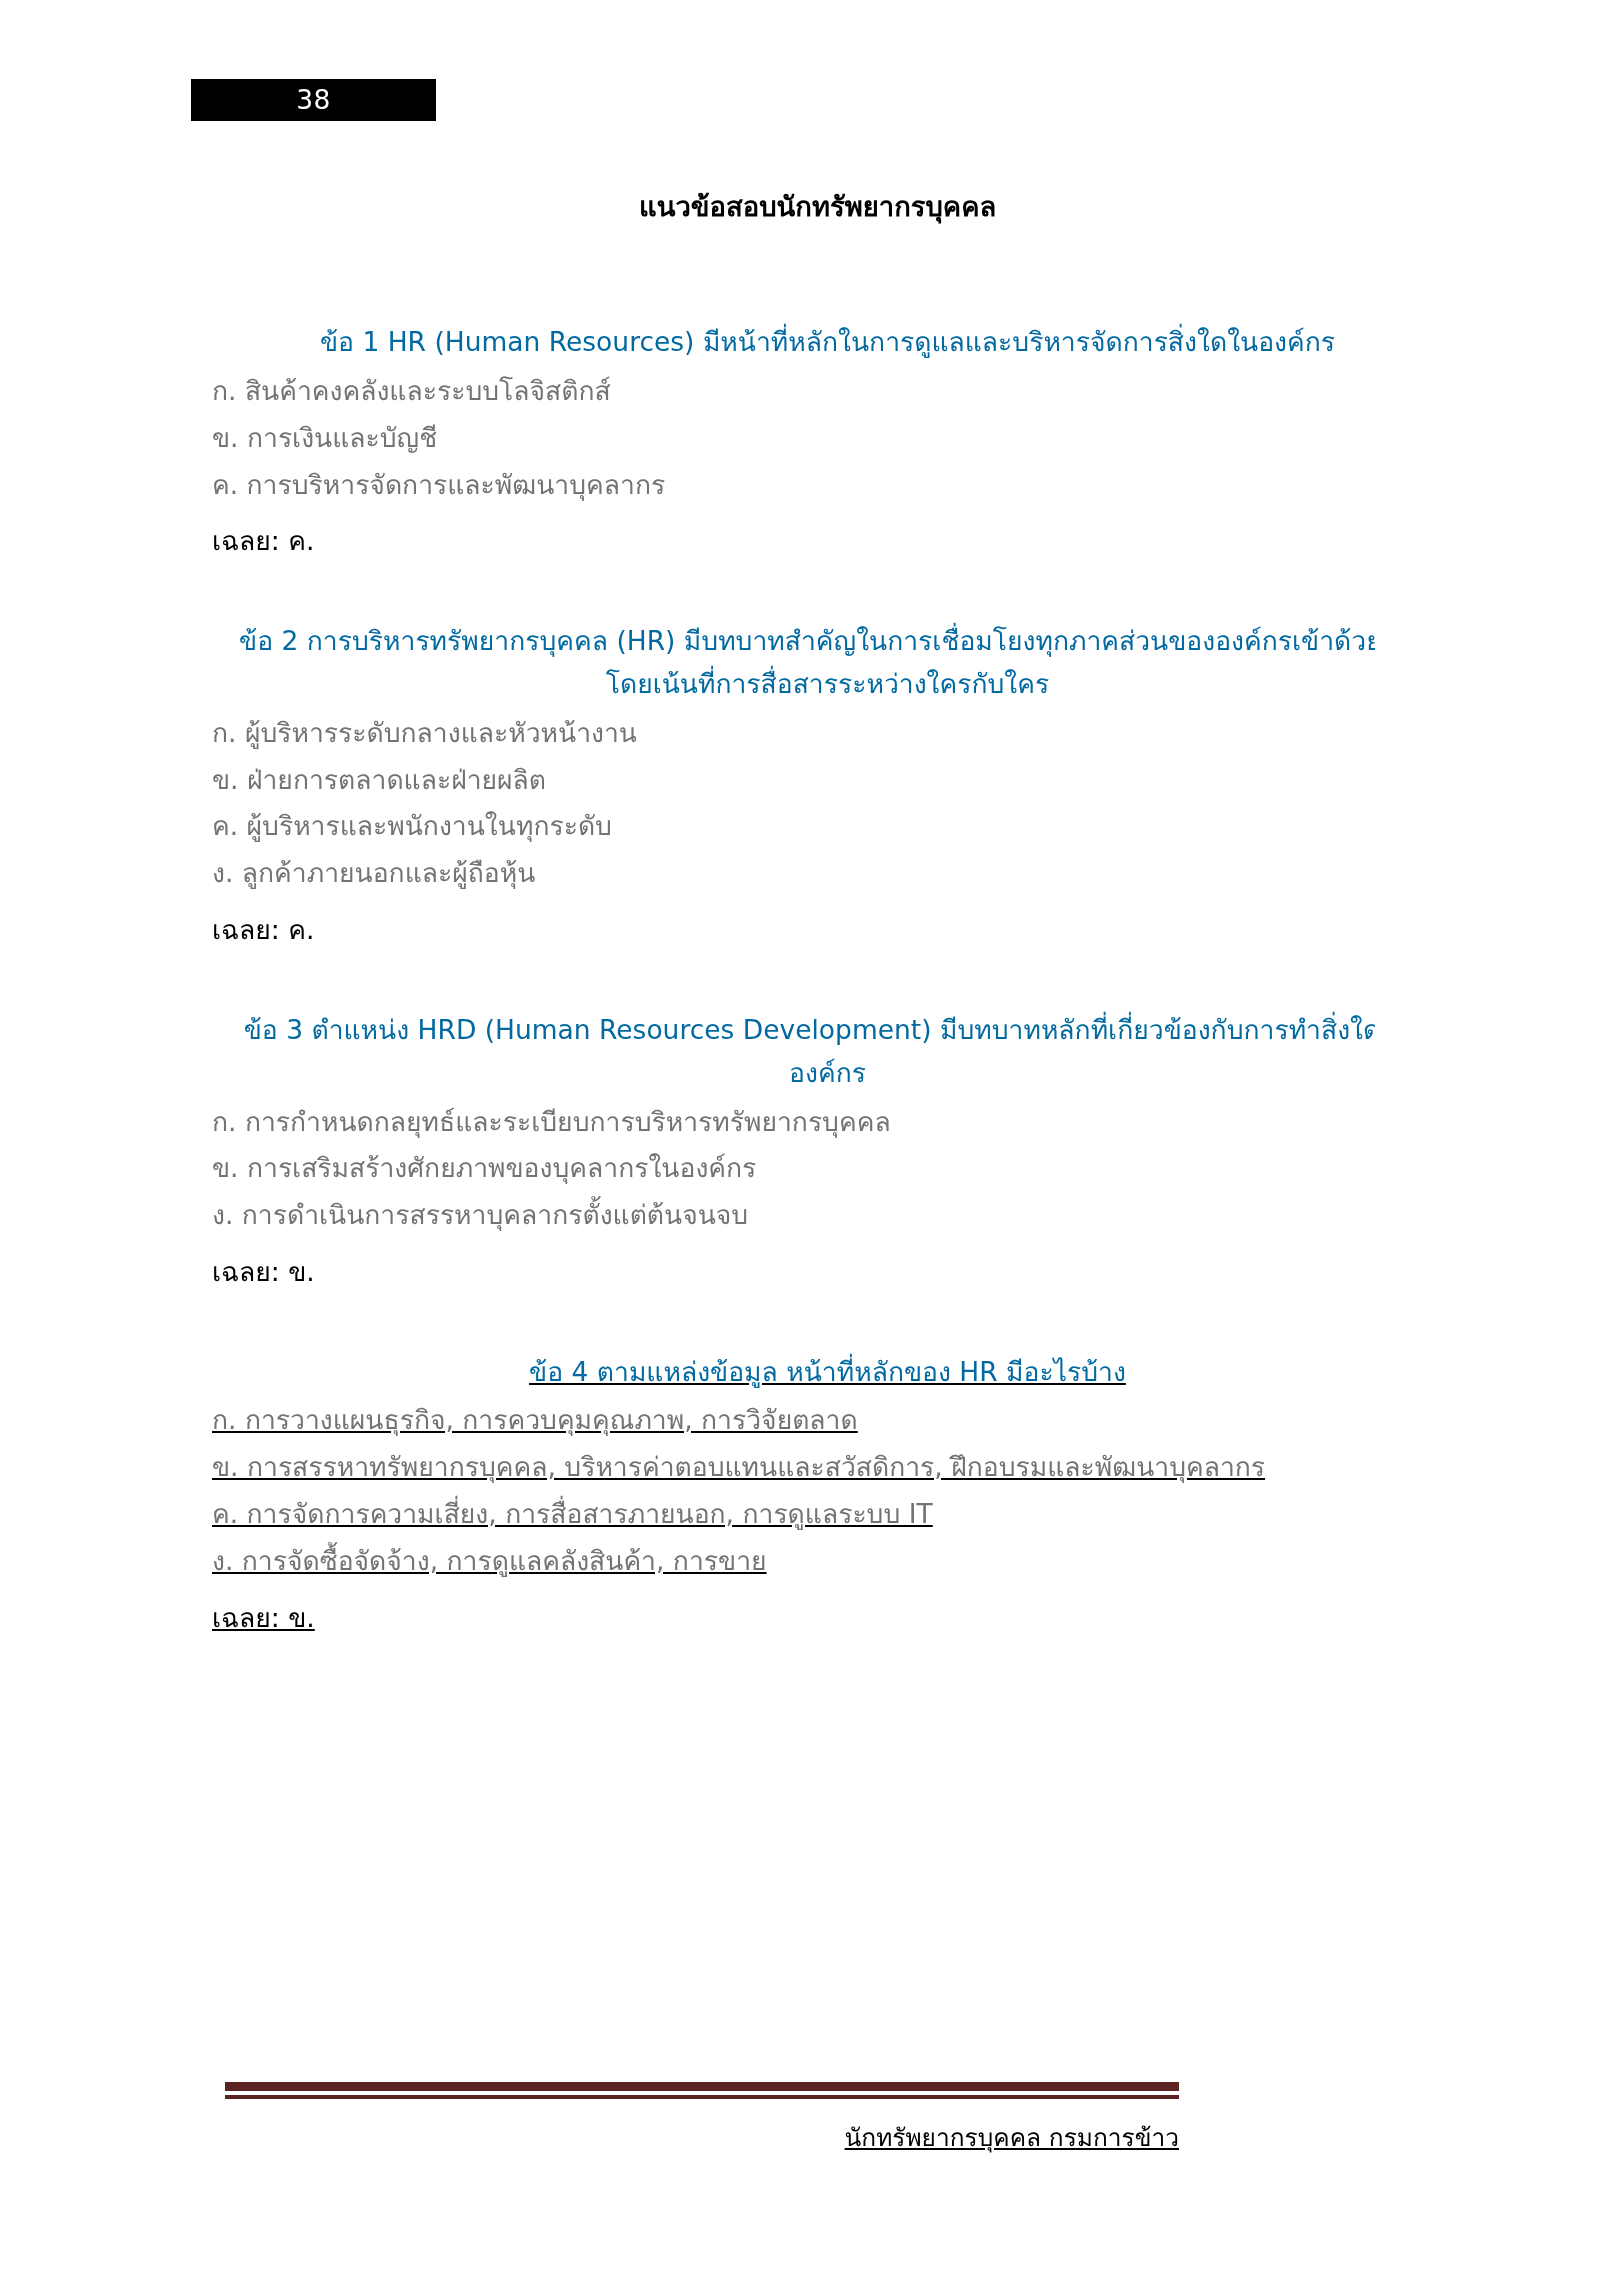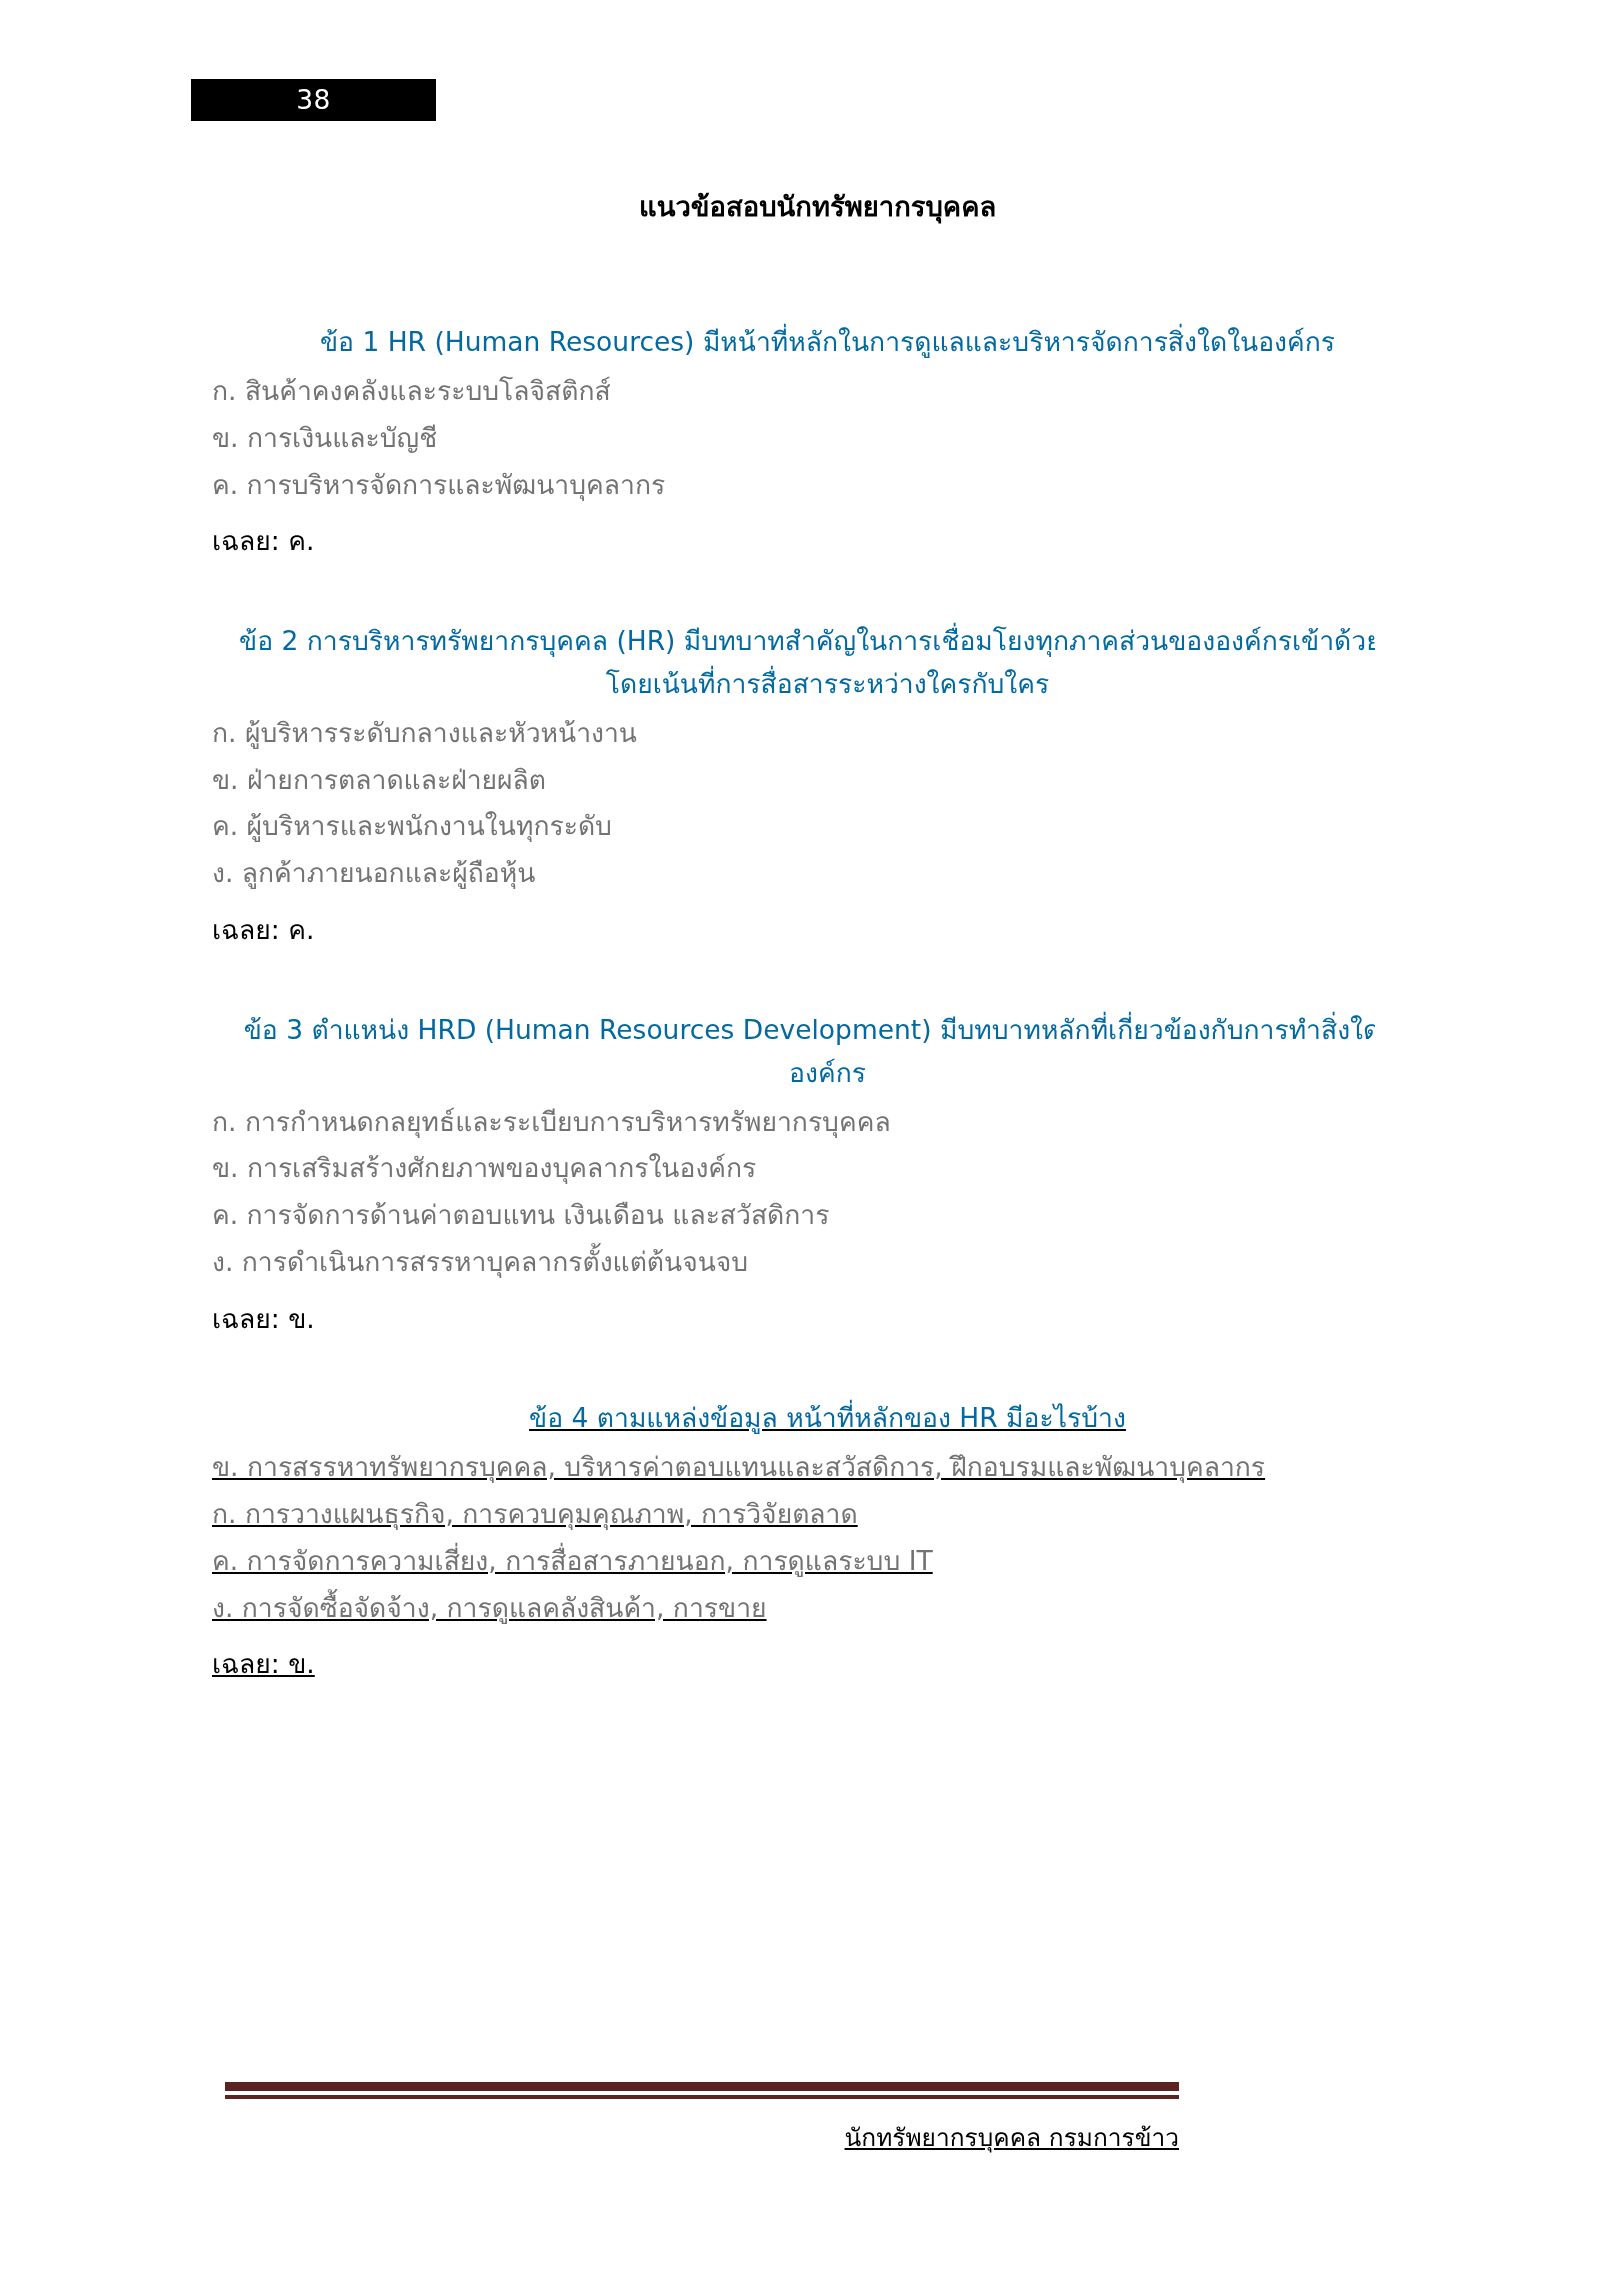--- a/index.html
+++ b/index.html
@@ -145,29 +145,28 @@
       <p class="q-choice">ข. ฝ่ายการตลาดและฝ่ายผลิต</p>
       <p class="q-choice">ค. ผู้บริหารและพนักงานในทุกระดับ</p>
       <p class="q-choice">ง. ลูกค้าภายนอกและผู้ถือหุ้น</p>
       <p class="q-answer">เฉลย: ค.</p>
     </div>
 
     <div class="qblock">
       <p class="q-stem">ข้อ 3 ตำแหน่ง HRD (Human Resources Development) มีบทบาทหลักที่เกี่ยวข้องกับการทำสิ่งใดในองค์กร</p>
       <p class="q-choice">ก. การกำหนดกลยุทธ์และระเบียบการบริหารทรัพยากรบุคคล</p>
       <p class="q-choice">ข. การเสริมสร้างศักยภาพของบุคลากรในองค์กร</p>
-      <p class="q-choice">ค. การจัดการด้านค่าตอบแทน เงินเดือน และสวัสดิการ</p>
       <p class="q-choice">ง. การดำเนินการสรรหาบุคลากรตั้งแต่ต้นจนจบ</p>
       <p class="q-answer">เฉลย: ข.</p>
     </div>
 
     <div class="qblock">
       <p class="q-stem">ข้อ 4 ตามแหล่งข้อมูล หน้าที่หลักของ HR มีอะไรบ้าง</p>
+      <p class="q-choice">ก. การวางแผนธุรกิจ, การควบคุมคุณภาพ, การวิจัยตลาด</p>
       <p class="q-choice">ข. การสรรหาทรัพยากรบุคคล, บริหารค่าตอบแทนและสวัสดิการ, ฝึกอบรมและพัฒนาบุคลากร</p>
-      <p class="q-choice">ก. การวางแผนธุรกิจ, การควบคุมคุณภาพ, การวิจัยตลาด</p>
       <p class="q-choice">ค. การจัดการความเสี่ยง, การสื่อสารภายนอก, การดูแลระบบ IT</p>
       <p class="q-choice">ง. การจัดซื้อจัดจ้าง, การดูแลคลังสินค้า, การขาย</p>
       <p class="q-answer">เฉลย: ข.</p>
     </div>
 
   </div>
 
   <div class="footer">
     <div class="footer-rule-thick" style="background: rgb(91, 35, 33);"></div>
     <div class="footer-rule-gap"></div>

